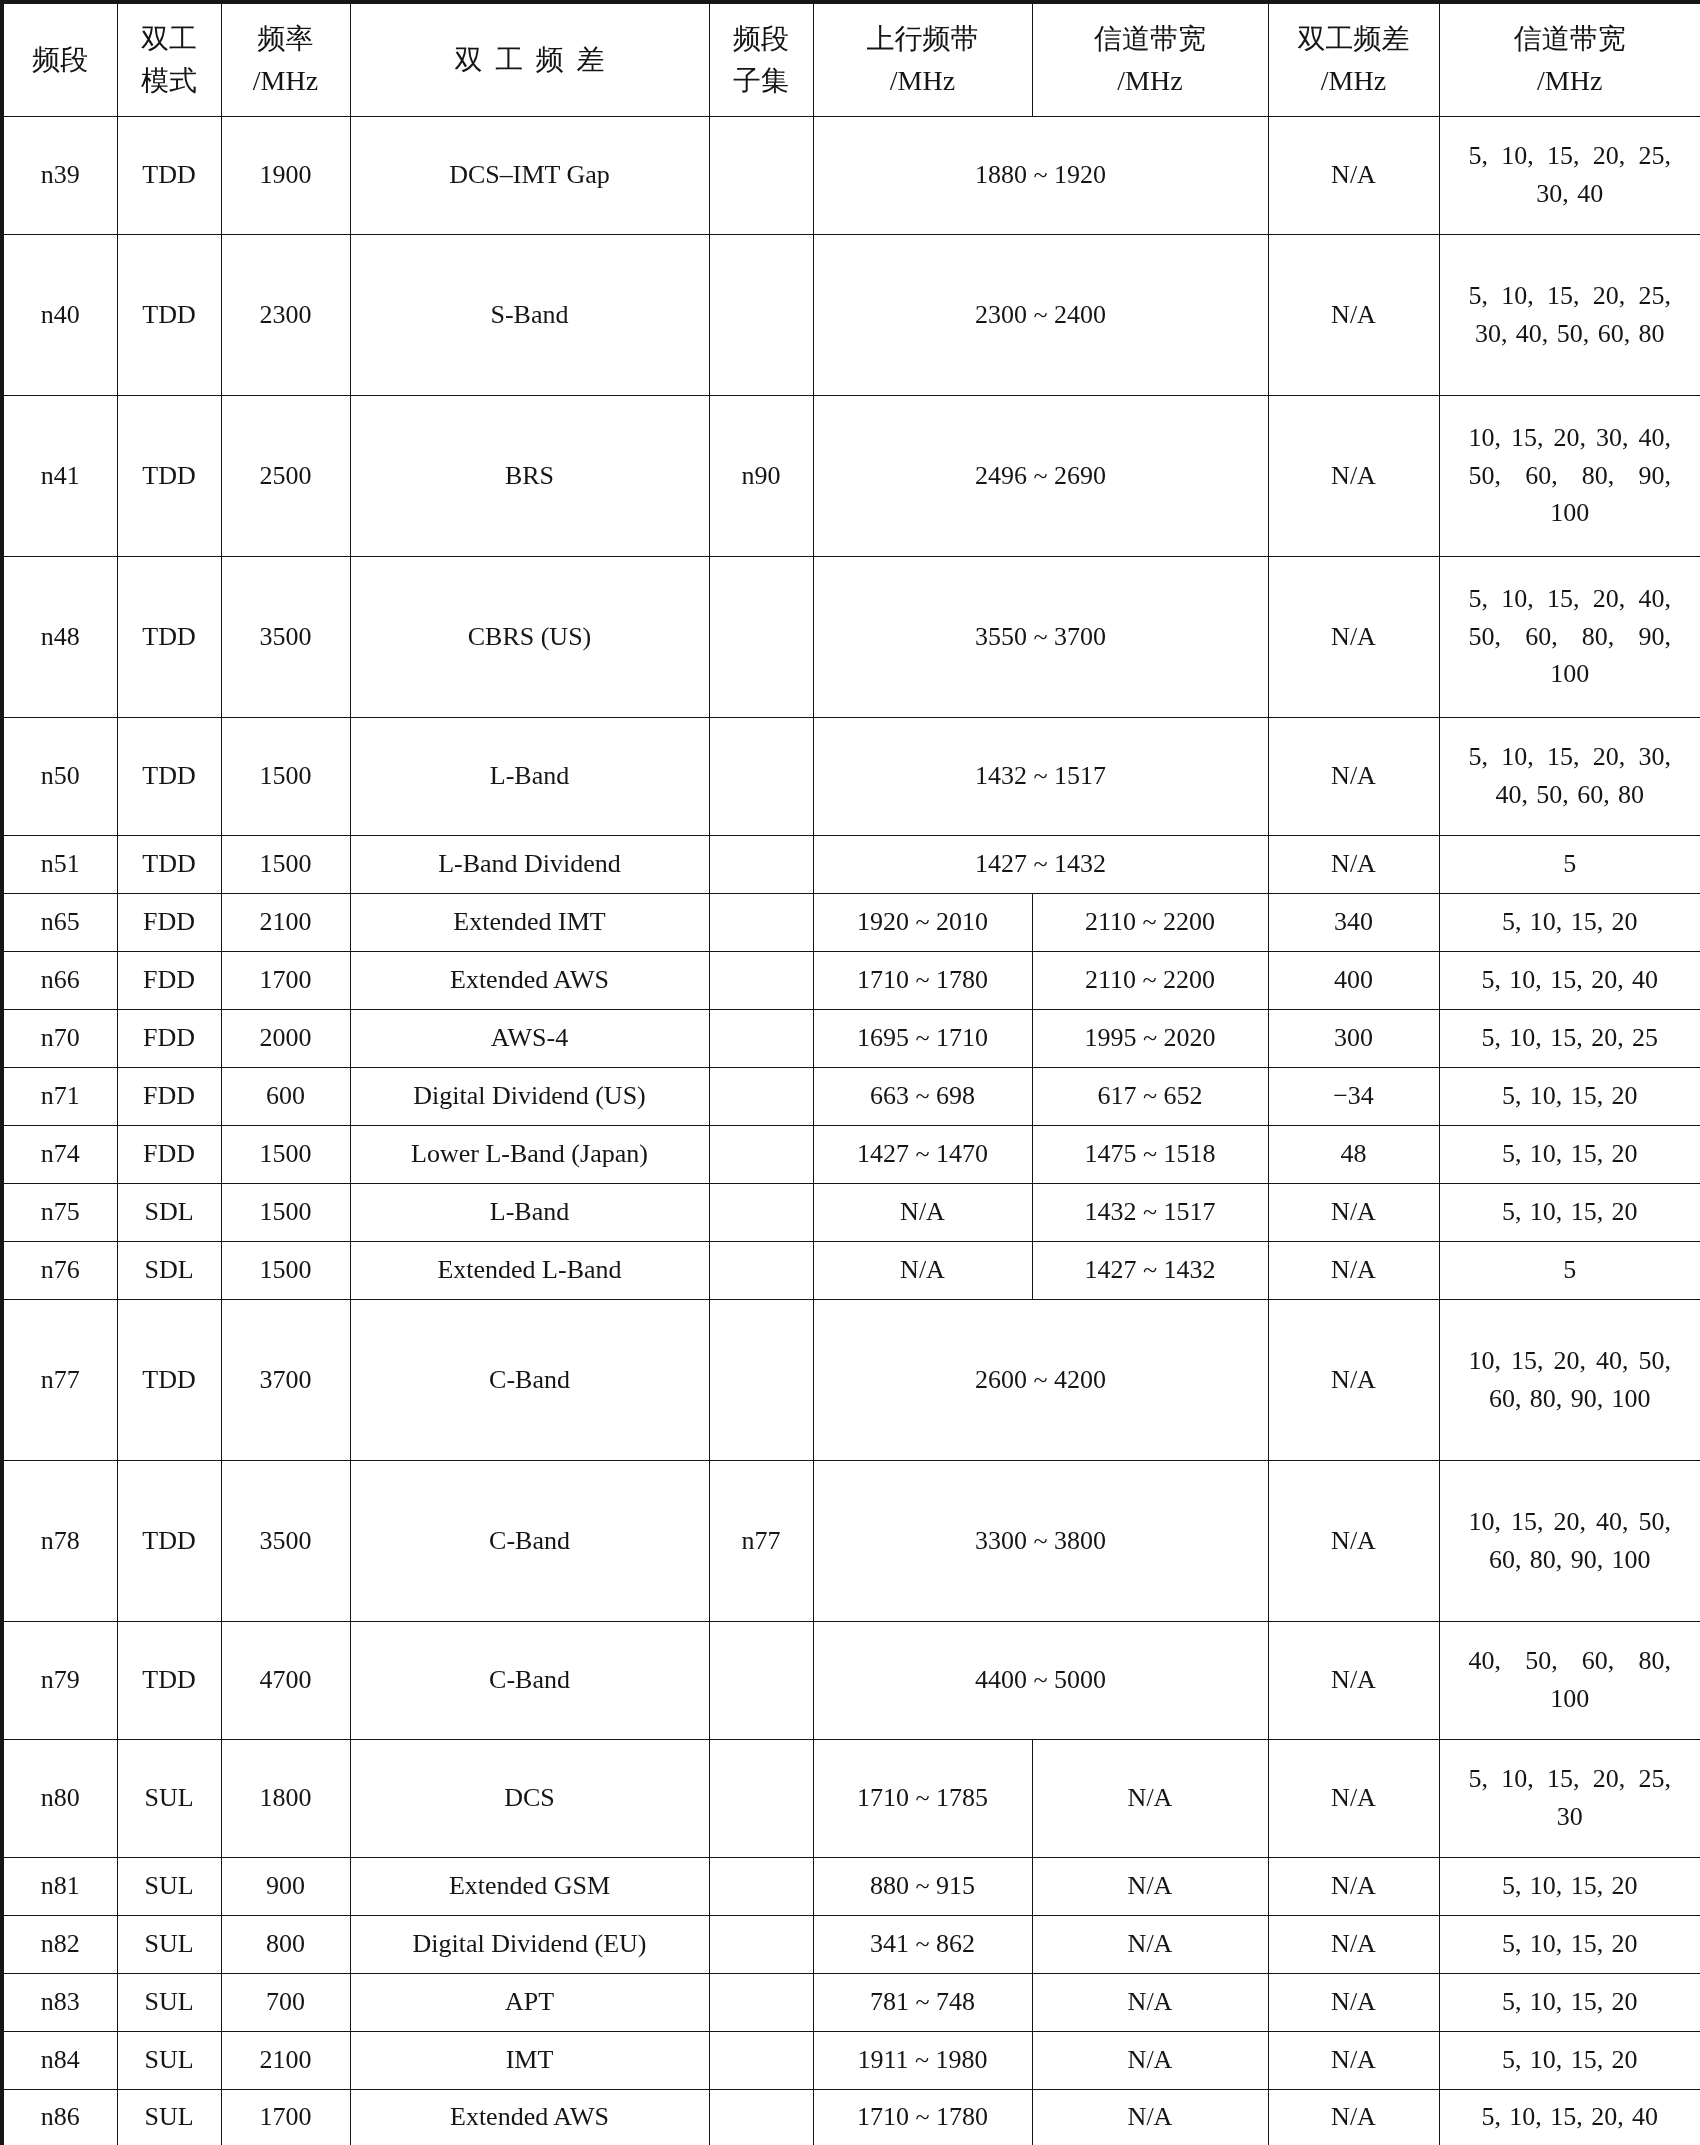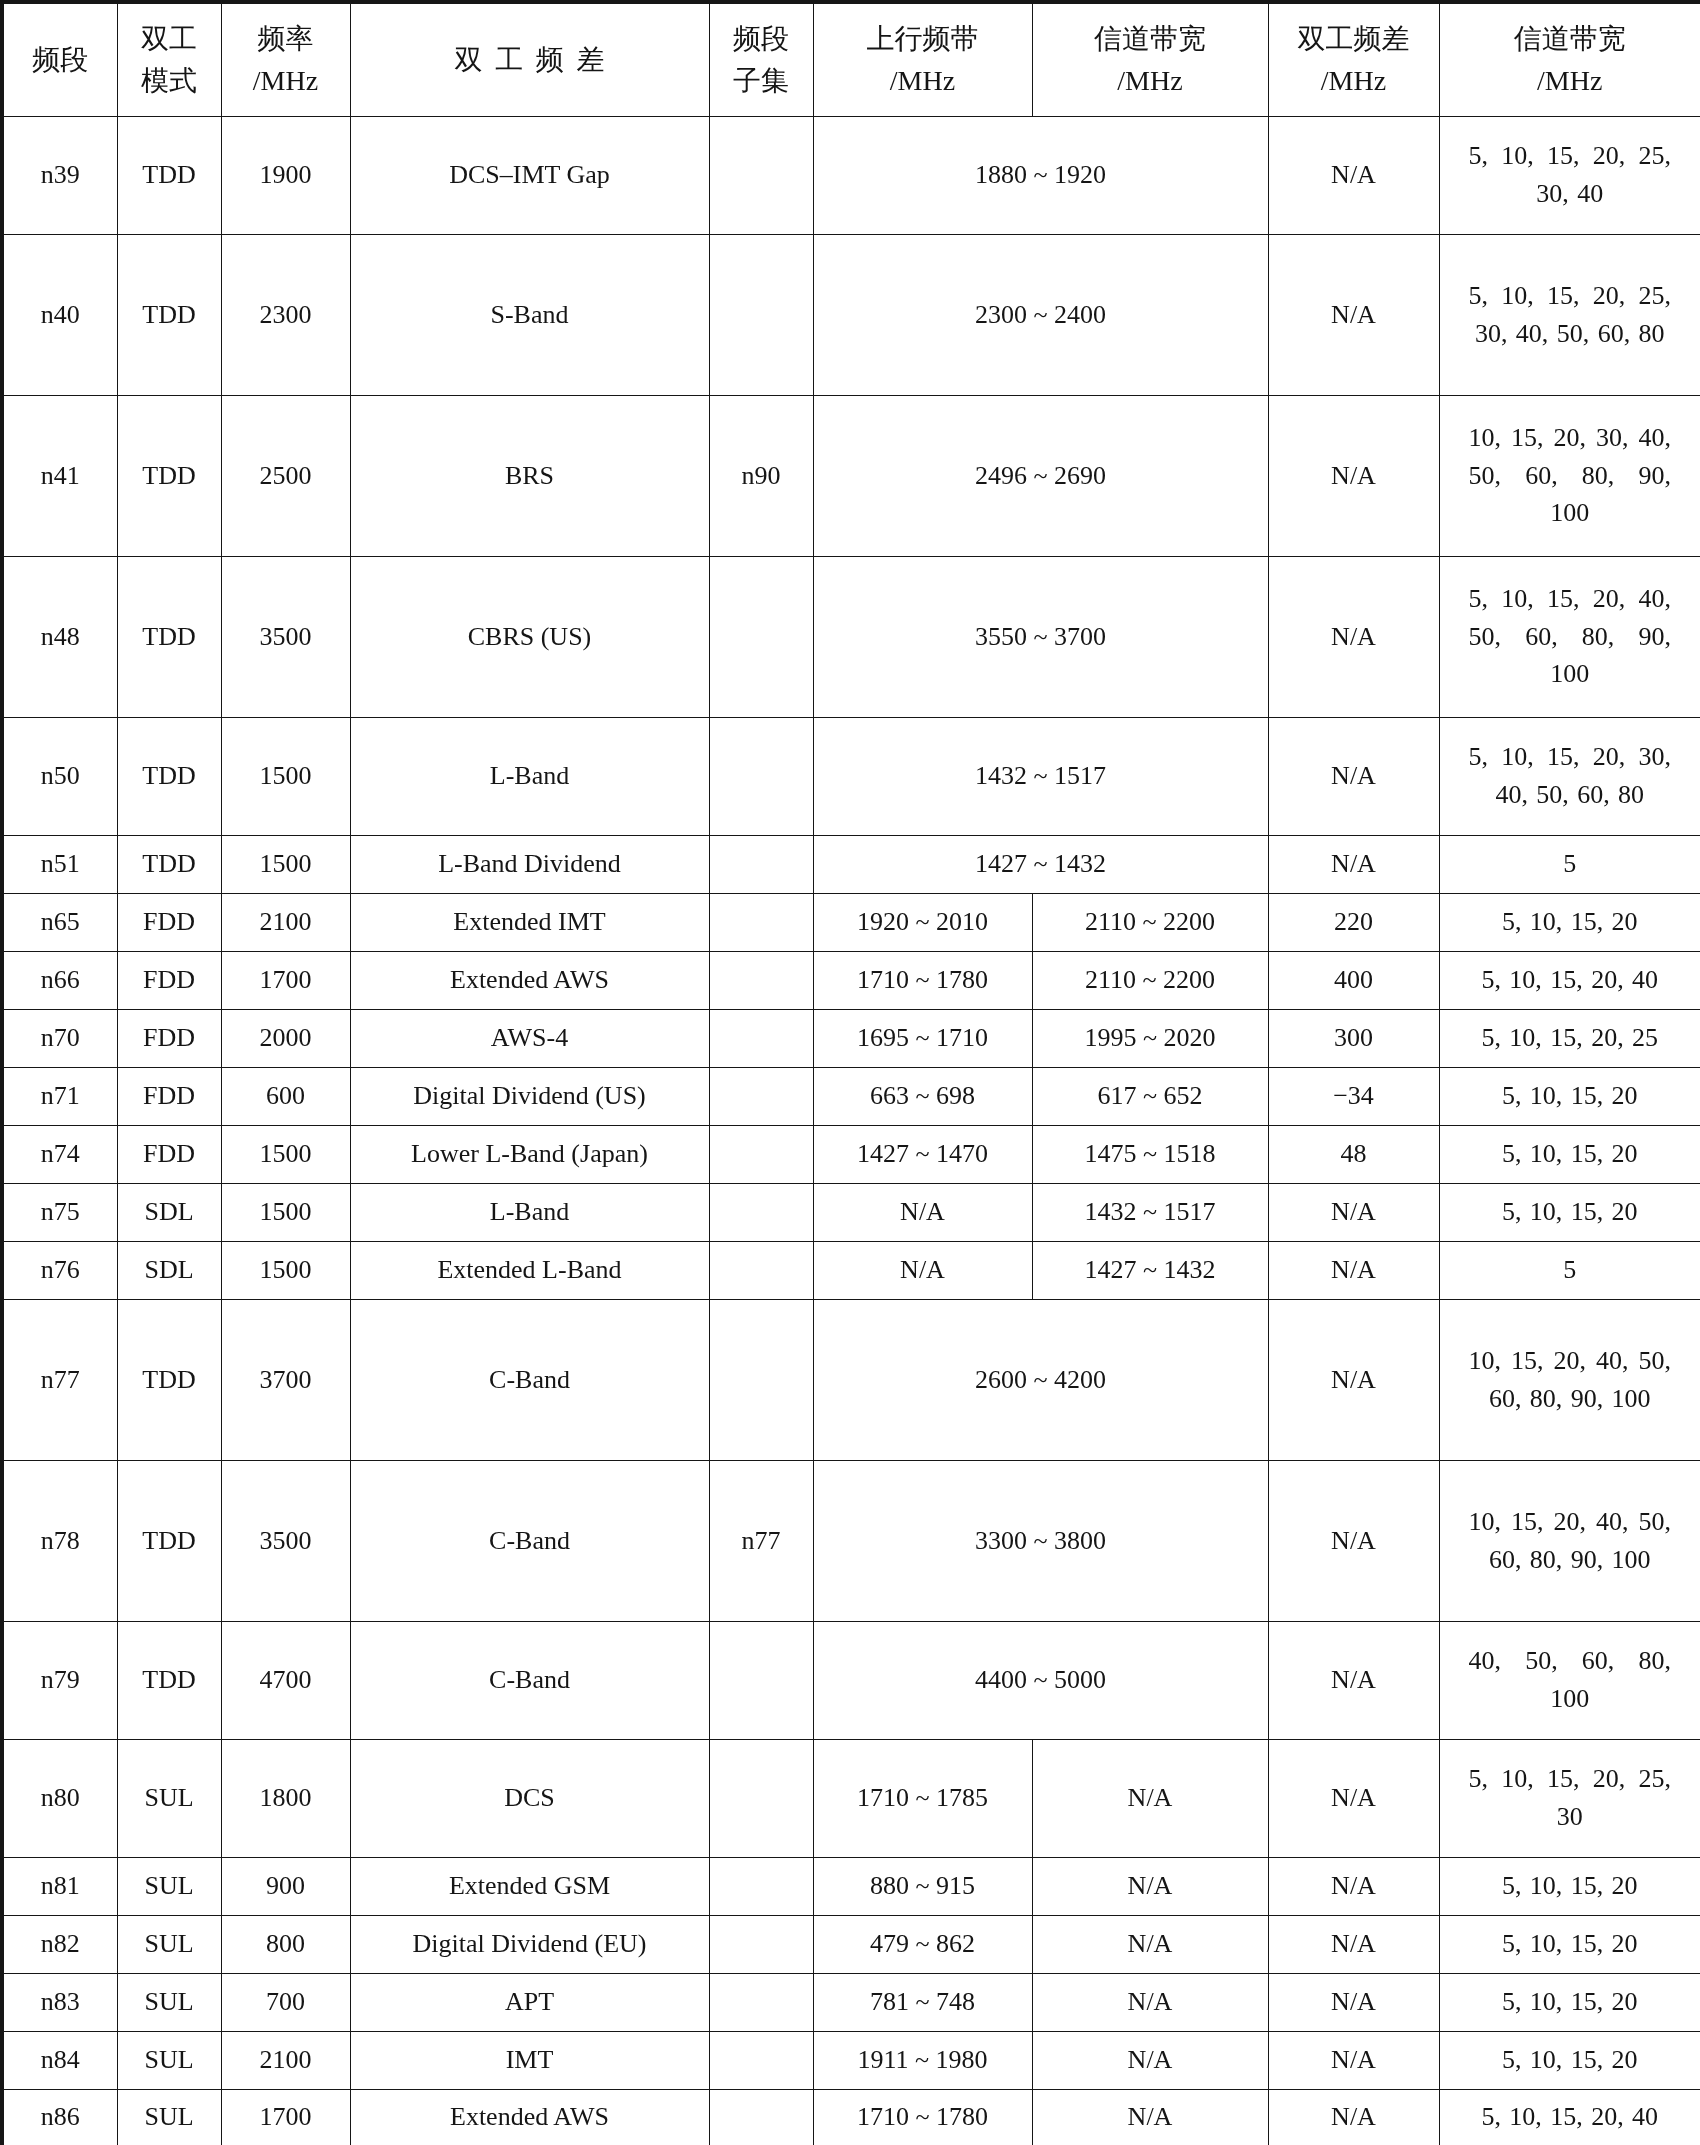--- a/index.html
+++ b/index.html
@@ -154,21 +154,21 @@
         <td class="bw">5</td>
       </tr>
       <tr class="r1">
         <td>n65</td>
         <td>FDD</td>
         <td>2100</td>
         <td>Extended IMT</td>
         <td></td>
         <td>1920 ~ 2010</td>
         <td>2110 ~ 2200</td>
-        <td>220</td>
+        <td>340</td>
         <td class="bw">5, 10, 15, 20</td>
       </tr>
       <tr class="r1">
         <td>n66</td>
         <td>FDD</td>
         <td>1700</td>
         <td>Extended AWS</td>
         <td></td>
         <td>1710 ~ 1780</td>
         <td>2110 ~ 2200</td>
@@ -281,21 +281,21 @@
         <td>N/A</td>
         <td>N/A</td>
         <td class="bw">5, 10, 15, 20</td>
       </tr>
       <tr class="r1">
         <td>n82</td>
         <td>SUL</td>
         <td>800</td>
         <td>Digital Dividend (EU)</td>
         <td></td>
-        <td>479 ~ 862</td>
+        <td>341 ~ 862</td>
         <td>N/A</td>
         <td>N/A</td>
         <td class="bw">5, 10, 15, 20</td>
       </tr>
       <tr class="r1">
         <td>n83</td>
         <td>SUL</td>
         <td>700</td>
         <td>APT</td>
         <td></td>

